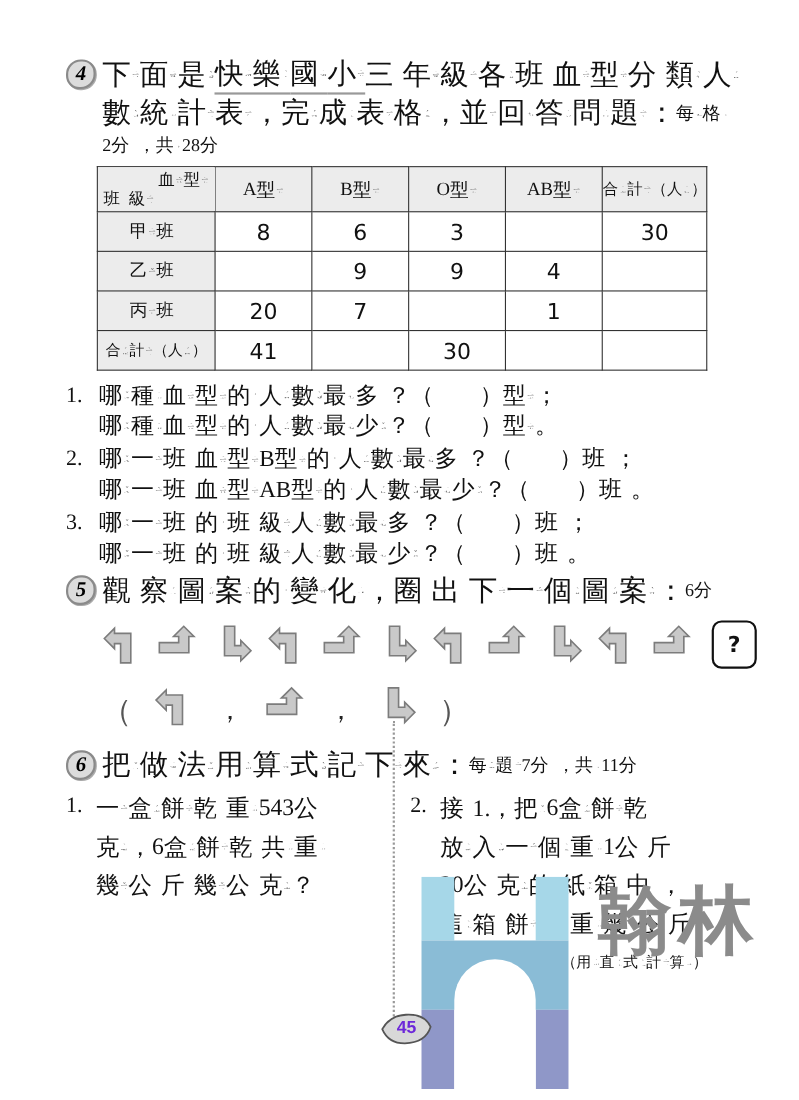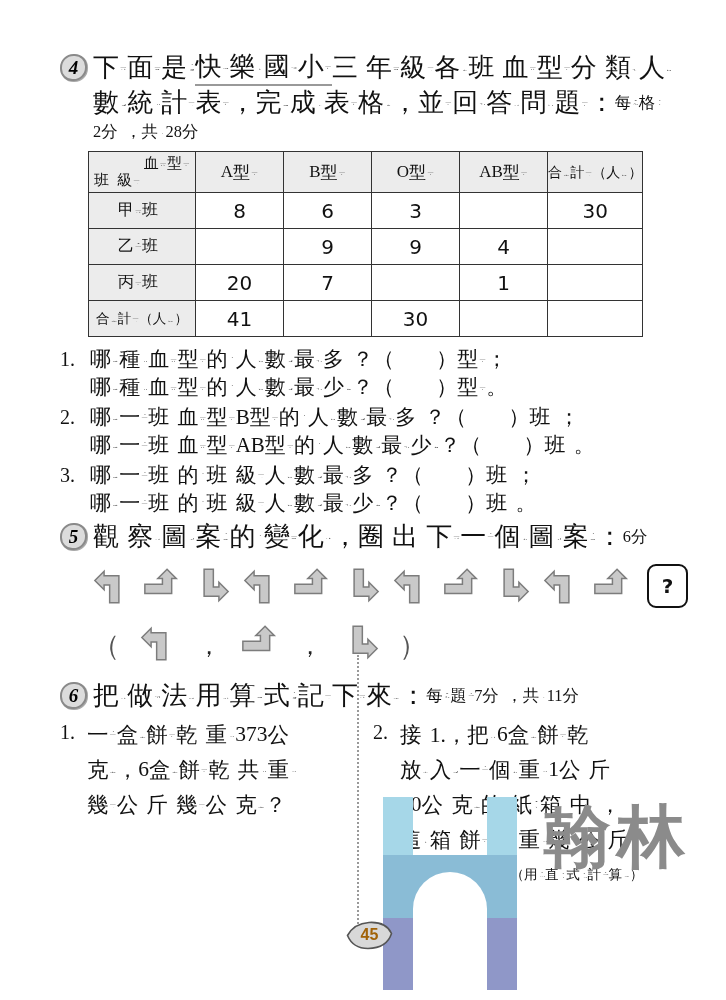--- a/index.html
+++ b/index.html
@@ -77,21 +77,21 @@
 
   
   .logo { position:absolute; left:383px; top:797px; }
   .brand { position:absolute; left:543px; top:792px; font-family:"Liberation Sans", sans-serif;
            font-weight:bold; font-size:68px; color:#8b8b8b; letter-spacing:6px; }
   .slogan { position:absolute; left:545px; top:938px; font-family:"Liberation Sans", sans-serif;
             font-size:40px; color:#8b8b8b; letter-spacing:4px; }
   .pagebadge { position:absolute; left:346px; top:920px; width:47px; height:31px; }
   .pagebadge svg { position:absolute; inset:0; }
   .pagebadge span { position:absolute; inset:0; display:flex; align-items:center; justify-content:center;
-                    font:bold 16px "Liberation Sans", sans-serif; color:#a16207; padding-bottom:2px; }
+                    font:bold 16px "Liberation Sans", sans-serif; color:#6d28d9; padding-bottom:2px; }
 </style>
 </head>
 <body>
 
 <div class="page">
 
   <section>
     <div class="qhead">
       <div class="qbadge">4</div>
       <div class="headline">
@@ -928,21 +928,21 @@
                 <span class="zy">ㄅㄧㄥˇ</span>
               </span>
               <span class="tk">
                 <span class="ch">乾</span>
                 <span class="zy">ㄍㄢ</span>
               </span>
               <span class="tk">
                 <span class="ch">重</span>
                 <span class="zy">ㄓㄨㄥˋ</span>
               </span>
-              <span class="tk"> 373 </span>
+              <span class="tk"> 543 </span>
               <span class="tk">
                 <span class="ch">公</span>
                 <span class="zy">ㄍㄨㄥ</span>
               </span>
             </div>
           <div class="rline">
               <span class="tk">
                 <span class="ch">克</span>
                 <span class="zy">ㄎㄜˋ</span>
               </span>

